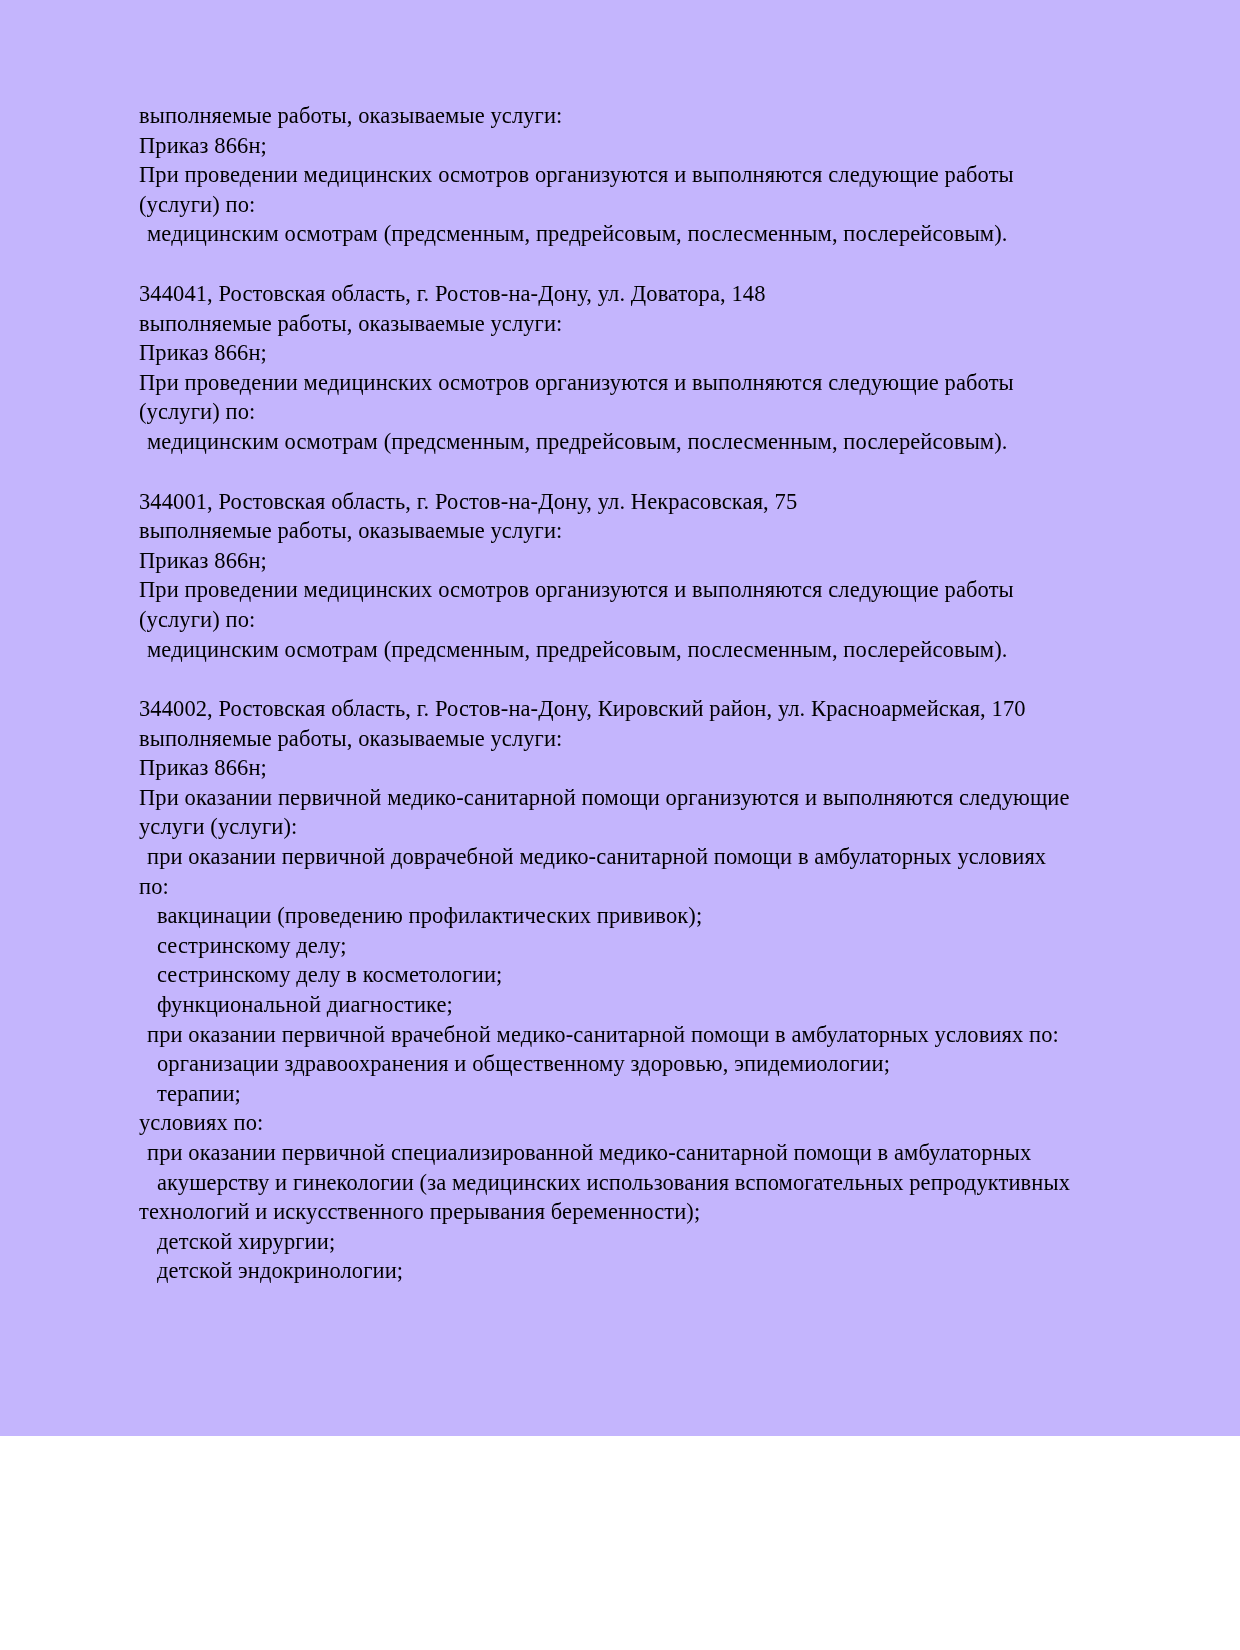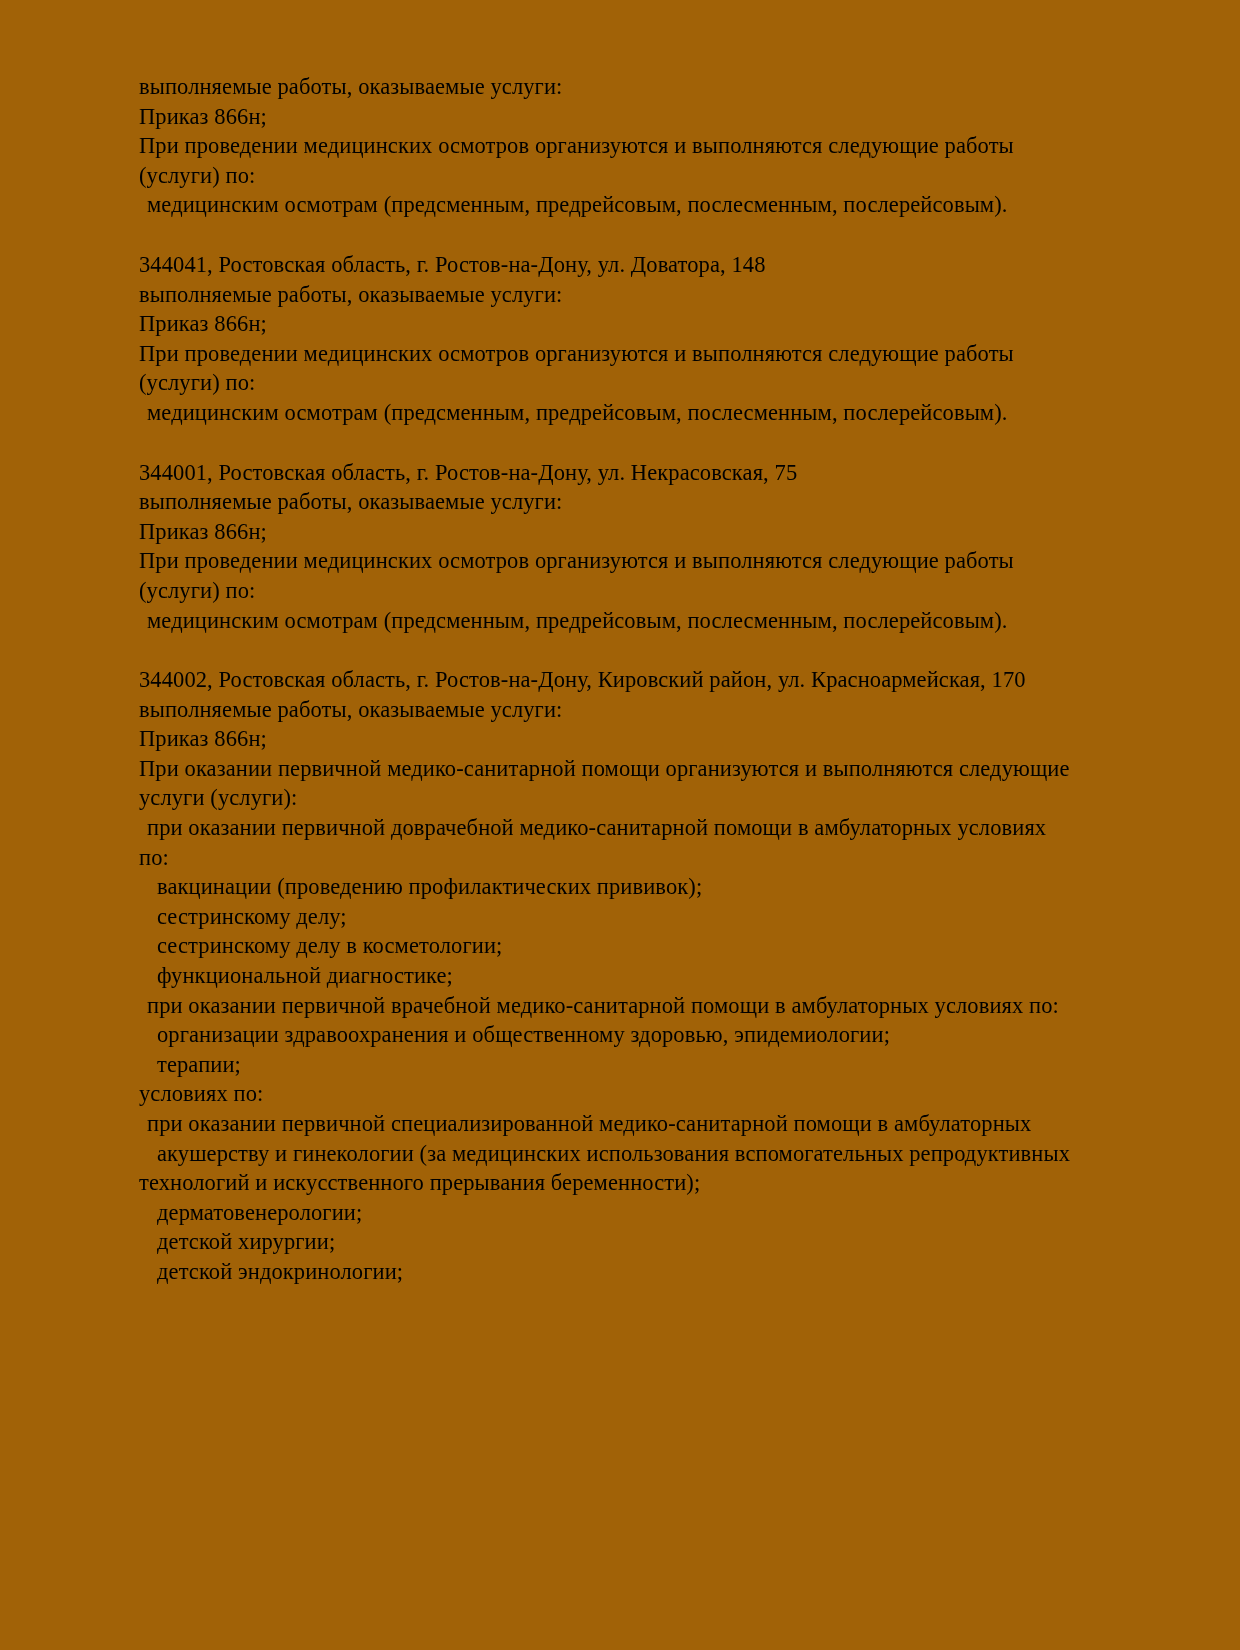--- a/index.html
+++ b/index.html
@@ -6,23 +6,23 @@
   html, body { background: #ffffff; }
   body {
     width: 1240px;
     height: 1650px;
     overflow: hidden;
     font-family: "Liberation Serif", "DejaVu Serif", serif;
     color: #000000;
   }
   .page {
     width: 1240px;
-    height: 1650px;
-    padding: 72px 40px 0 139px;
-    background: #a16207;
+    height: 1436px;
+    padding: 101px 40px 0 139px;
+    background: #c4b5fd;
   }
   .section + .section { margin-top: 30px; }
   .line {
     font-size: 22.5px;
     line-height: 29.6px;
     white-space: pre;
     letter-spacing: 0.1px;
   }
   .ind1 { padding-left: 8px; }
   .ind2 { padding-left: 18px; }
@@ -70,18 +70,17 @@
     <div class="line ind2">сестринскому делу;</div>
     <div class="line ind2">сестринскому делу в косметологии;</div>
     <div class="line ind2">функциональной диагностике;</div>
     <div class="line ind1">при оказании первичной врачебной медико-санитарной помощи в амбулаторных условиях по:</div>
     <div class="line ind2">организации здравоохранения и общественному здоровью, эпидемиологии;</div>
     <div class="line ind2">терапии;</div>
     <div class="line">условиях по:</div>
     <div class="line ind1">при оказании первичной специализированной медико-санитарной помощи в амбулаторных</div>
     <div class="line ind2">акушерству и гинекологии (за медицинских использования вспомогательных репродуктивных</div>
     <div class="line">технологий и искусственного прерывания беременности);</div>
-    <div class="line ind2">дерматовенерологии;</div>
     <div class="line ind2">детской хирургии;</div>
     <div class="line ind2">детской эндокринологии;</div>
   </div>
 
 </div>
 
 </body></html>

